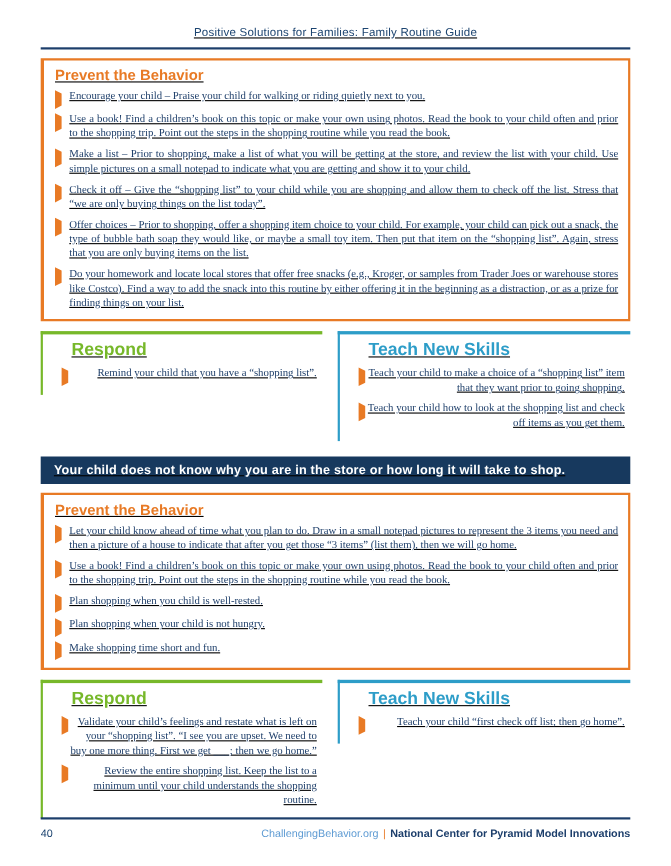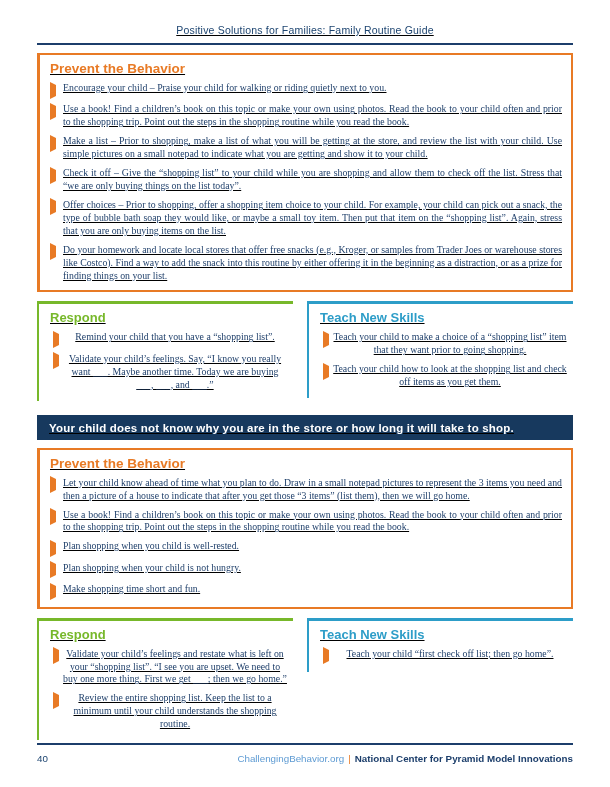--- a/index.html
+++ b/index.html
@@ -73,24 +73,24 @@
   .respond-box {
     width:256px;
     border-top:3px solid #77b82a;
     border-left:2px solid #77b82a;
   }
   .teach-box {
     flex:1;
     border-top:3px solid #2d9dc8;
     border-left:2px solid #2d9dc8;
   }
-  .box-title { font-weight:bold; font-size:13px; margin:2px 0 3px 1px; }
+  .box-title { font-weight:bold; font-size:16px; margin:2px 0 3px 16px; }
   .respond-box .box-title { color:#77b82a; }
   .teach-box  .box-title { color:#2d9dc8; }
-  .side-box ul.bullets { text-align:center; }
+  .side-box ul.bullets { text-align:right; }
 
   .footer {
     position:absolute;
     left:37px; right:37px; top:743px;
   }
   .footer-rule { height:2px; background:#1c3e6b; }
   .footer-row {
     display:flex;
     justify-content:space-between;
     align-items:baseline;
@@ -143,24 +143,20 @@
   </div>
 
   <div class="two-col">
     <div class="side-box respond-box">
       <div class="box-title">Respond</div>
       <ul class="bullets">
         <li class="bullet">
             <span class="arrow-wrap"><span class="arrow"></span></span>
             <span class="bullet-text">Remind your child that you have a “shopping list”.</span>
           </li>
-        <li class="bullet">
-            <span class="arrow-wrap"><span class="arrow"></span></span>
-            <span class="bullet-text">Validate your child’s feelings. Say, “I know you really want ___. Maybe another time. Today we are buying ___, ___, and ___.”</span>
-          </li>
       </ul>
     </div>
     <div class="side-box teach-box">
       <div class="box-title">Teach New Skills</div>
       <ul class="bullets">
         <li class="bullet">
             <span class="arrow-wrap"><span class="arrow"></span></span>
             <span class="bullet-text">Teach your child to make a choice of a “shopping list” item that they want prior to going shopping.</span>
           </li>
         <li class="bullet">

